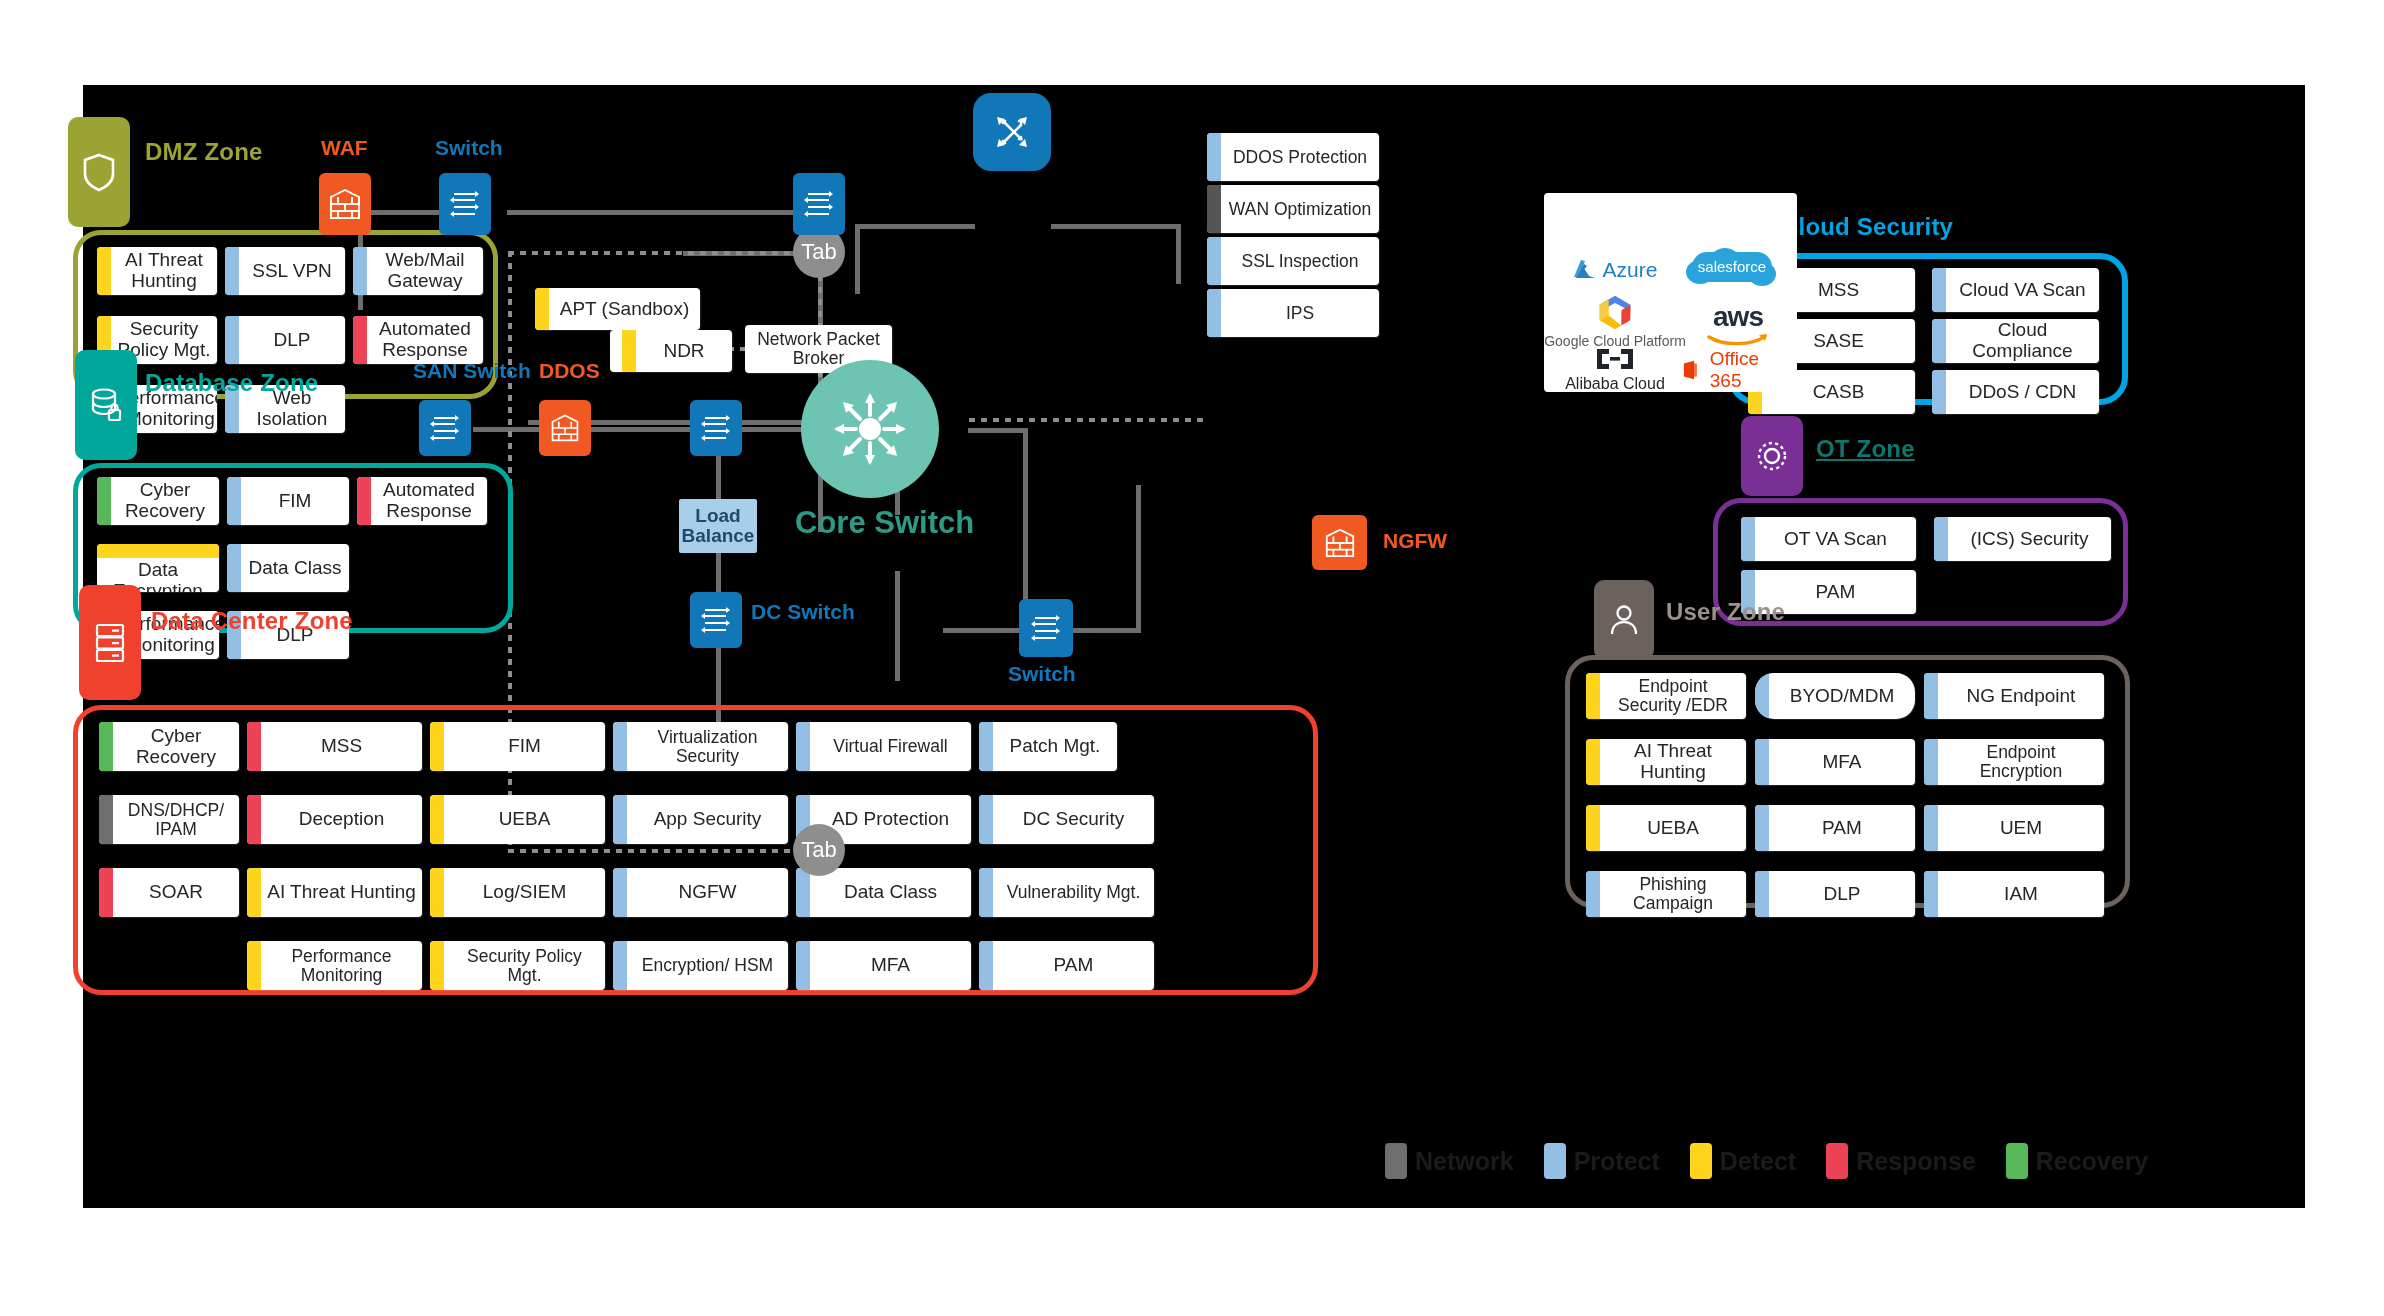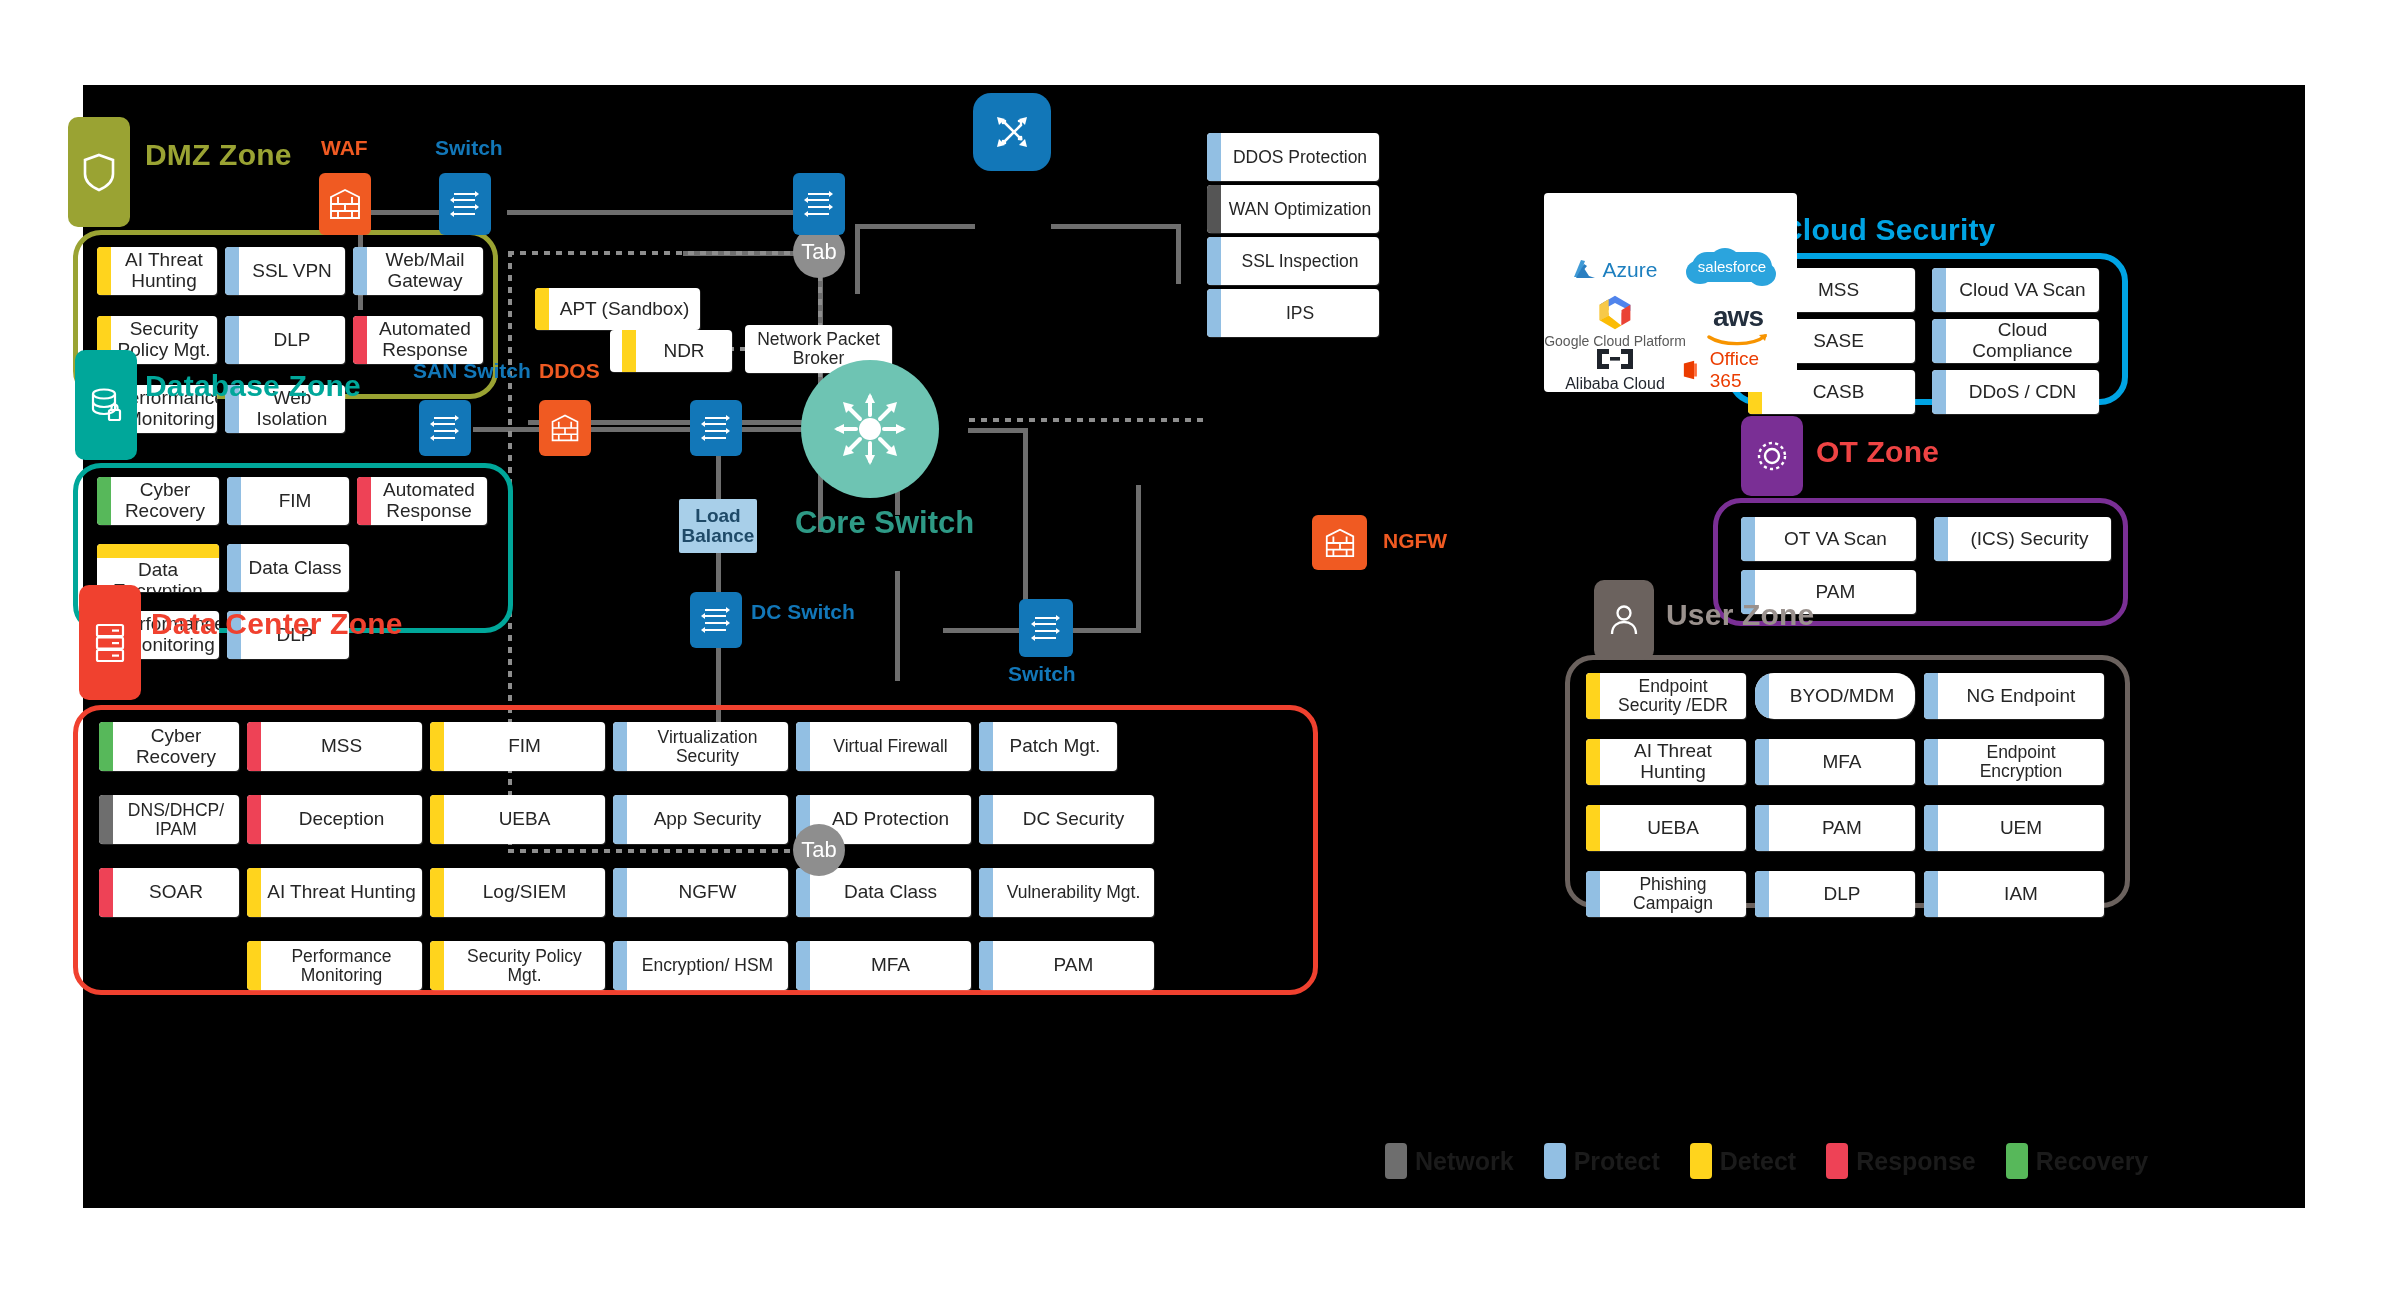--- a/index.html
+++ b/index.html
@@ -13,21 +13,21 @@
         box-shadow:1px 1px 0 rgba(255,255,255,.12);overflow:hidden;}
   .chip .bar{flex:0 0 14px;}
   .chip .txt{flex:1;display:flex;align-items:center;justify-content:center;text-align:center;
              color:#262626;font-size:19px;line-height:1.08;padding:2px 5px;font-weight:400;
              font-family:"Liberation Sans", sans-serif;}
   .chip.small .txt{font-size:17.5px;}
 
   
   .zone{position:absolute;border-style:solid;border-radius:28px;box-sizing:border-box;}
   .zone-tab{position:absolute;border-radius:10px;display:flex;align-items:center;justify-content:center;}
-  .zone-title{position:absolute;font-size:30px;font-weight:bold;letter-spacing:.2px;
+  .zone-title{position:absolute;font-size:24px;font-weight:bold;letter-spacing:.2px;
               font-family:"Liberation Sans", sans-serif;white-space:nowrap;}
 
   
   .node{position:absolute;border-radius:6px;display:flex;align-items:center;justify-content:center;}
   .node.blue{background:#1277b8;}
   .node.orange{background:#f05a22;}
   .node.round{border-radius:18px;}
   .nlabel{position:absolute;font-size:21px;font-weight:bold;white-space:nowrap;
           font-family:"Liberation Sans", sans-serif;line-height:1.05;text-align:center;}
   .tabdot{position:absolute;width:52px;height:52px;border-radius:50%;background:#8e8e8e;
@@ -350,21 +350,21 @@
 
     <div class="zone" style="left:1630px;top:413px;width:415px;height:128px;border-width:5px;border-color:#7a2f95;"></div>
     <div class="zone-tab" style="left:1658px;top:331px;width:62px;height:80px;background:#7a2f95;">
       <svg width="38" height="38" viewBox="0 0 38 38">
         <g fill="none" stroke="#fff" stroke-width="2.4">
           <circle cx="19" cy="19" r="7"></circle>
           <circle cx="19" cy="19" r="13" stroke-dasharray="3.2 3.2"></circle>
         </g>
       </svg>
     </div>
-    <div class="zone-title" style="left:1733px;top:350px;color:#ef4444;">OT Zone</div>
+    <div class="zone-title" style="left:1733px;top:350px;color:#0f766e;text-decoration:underline;">OT Zone</div>
 
     <div class="chip" style="left:1658px;top:432px;width:175px;height:44px;">
       <div class="bar" style="background:#92bfe3;"></div>
       <div class="txt">OT VA Scan</div>
       </div>
     <div class="chip" style="left:1851px;top:432px;width:177px;height:44px;">
       <div class="bar" style="background:#92bfe3;"></div>
       <div class="txt">(ICS) Security</div>
       </div>
     <div class="chip" style="left:1658px;top:485px;width:175px;height:44px;">

